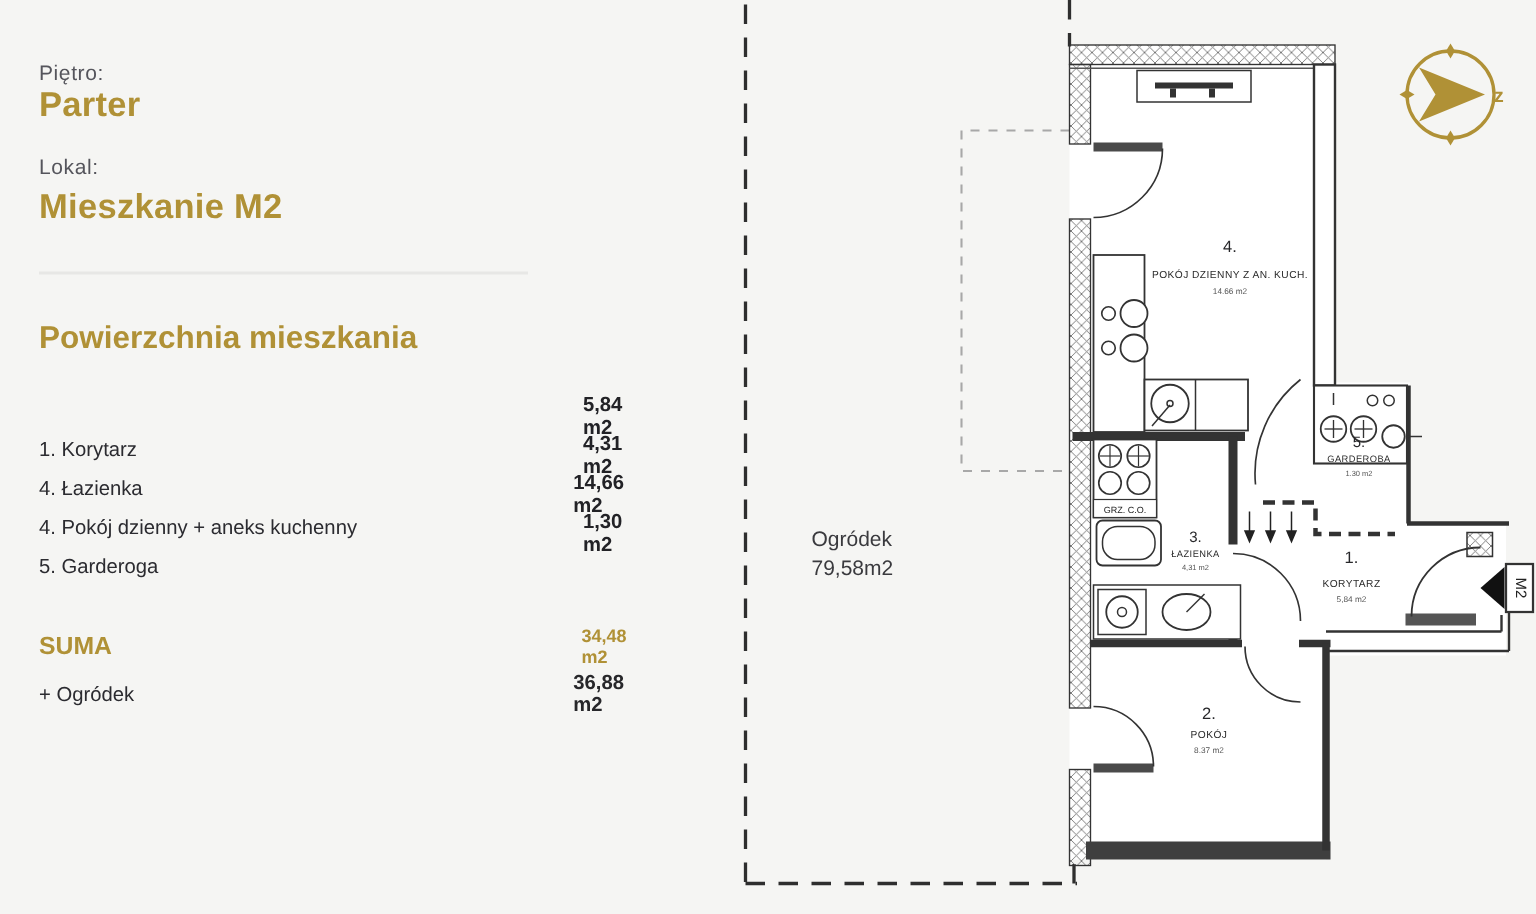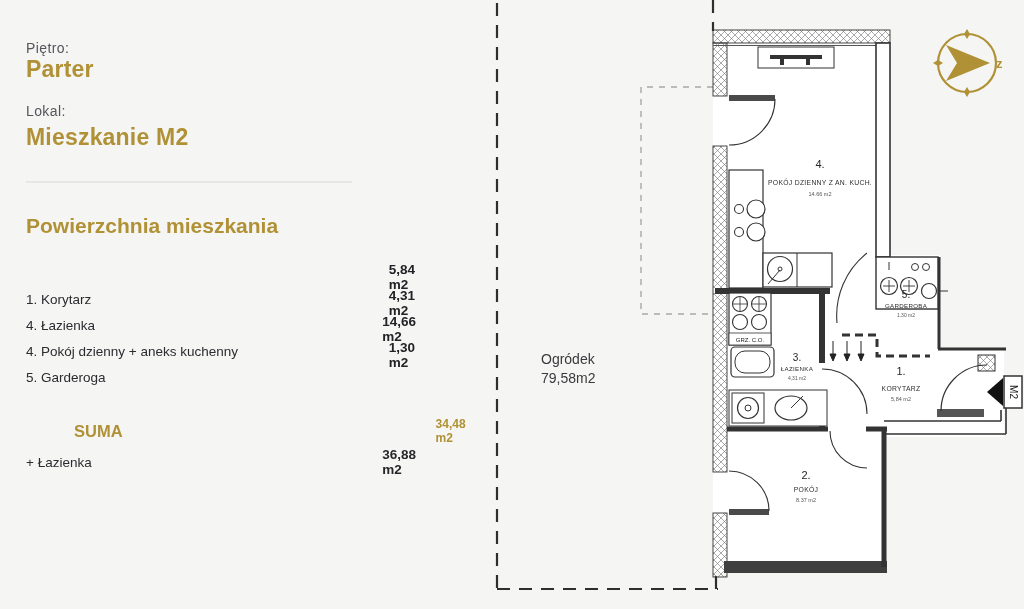--- a/index.html
+++ b/index.html
@@ -12,21 +12,21 @@
   .sidebar{position:absolute;left:0;top:0;width:490px;height:609px;}
   .small-label{position:absolute;left:26px;font-size:14px;color:#55555c;letter-spacing:.4px;}
   .gold{color:#b09136;}
   .big-title{position:absolute;left:26px;font-size:23px;font-weight:700;letter-spacing:.2px;}
   .divider{position:absolute;left:26px;top:181px;width:326px;height:2px;background:#e7e7e5;}
   .section-heading{position:absolute;left:26px;top:214px;font-size:21px;font-weight:700;}
   .rows{position:absolute;left:26px;top:264px;width:412px;}
   .row{display:flex;align-items:center;height:26px;font-size:13.5px;}
   .row .rname{width:364px;color:#2b2b30;margin-top:44px;}
   .row .rval{font-weight:700;color:#222226;}
-  .suma-row{position:absolute;left:26px;top:417px;width:412px;display:flex;align-items:center;margin-left:48px;}
+  .suma-row{position:absolute;left:26px;top:417px;width:412px;display:flex;align-items:center;}
   .suma-label{width:364px;font-size:16.5px;font-weight:700;}
   .suma-val{font-size:12px;font-weight:700;}
   .garden-row{position:absolute;left:26px;top:447px;width:412px;display:flex;align-items:center;}
   .garden-label{width:364px;font-size:13.5px;color:#2b2b30;}
   .garden-val{font-size:13.5px;font-weight:700;}
   svg{position:absolute;left:0;top:0;}
   svg text{font-family:"Liberation Sans",sans-serif;}
   .room-num{font-size:11px;fill:#27272a;}
   .room-name{font-size:6.8px;fill:#2c2c2c;letter-spacing:.3px;}
   .room-area{font-size:5.5px;fill:#555;}
@@ -63,21 +63,21 @@
       <span class="rname">5. Garderoga</span>
       <span class="rval">1,30 m2</span>
     </div>
   </div>
 
   <div class="suma-row">
     <span class="suma-label gold">SUMA</span>
     <span class="suma-val gold">34,48 m2</span>
   </div>
   <div class="garden-row">
-    <span class="garden-label">+ Łazienka</span>
+    <span class="garden-label">+ Ogródek</span>
     <span class="garden-val">36,88 m2</span>
   </div>
 </div>
 
 <svg width="1024" height="609" viewBox="0 0 1024 609">
   <defs>
     <pattern id="hatch" width="7" height="7" patternUnits="userSpaceOnUse">
       <path d="M0 0 L7 7 M7 0 L0 7" stroke="#707070" stroke-width="0.6"></path>
     </pattern>
   </defs>

